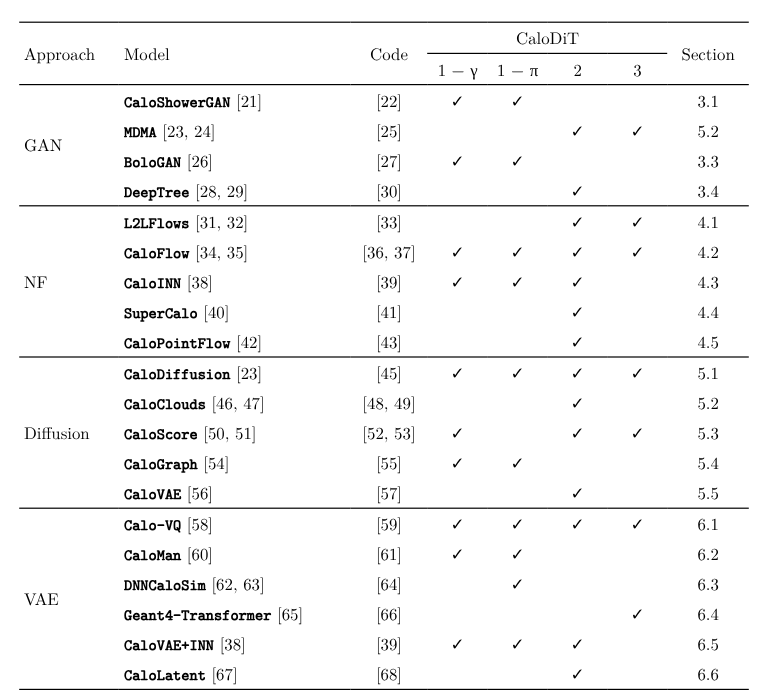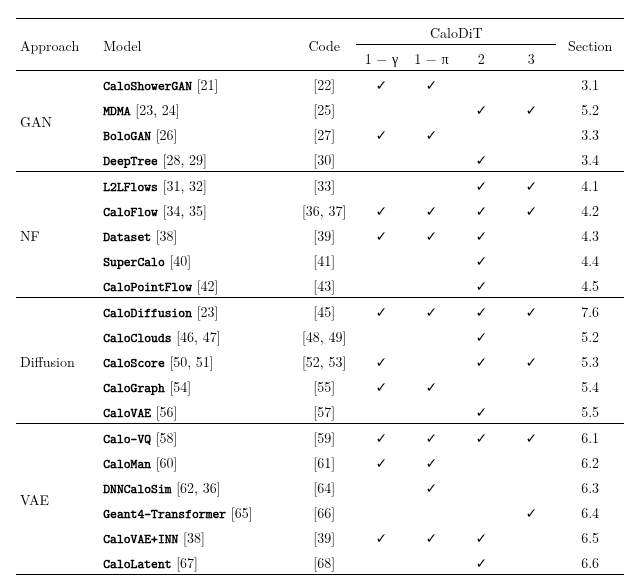--- a/index.html
+++ b/index.html
@@ -127,21 +127,21 @@
       <tr>
         <td class="l"><span class="mono">CaloFlow</span><span> [34, 35]</span></td>
         <td>[36, 37]</td>
         <td><span class="check"></span></td>
         <td><span class="check"></span></td>
         <td><span class="check"></span></td>
         <td><span class="check"></span></td>
         <td>4.2</td>
       </tr>
       <tr>
-        <td class="l"><span class="mono">Dataset</span><span> [38]</span></td>
+        <td class="l"><span class="mono">CaloINN</span><span> [38]</span></td>
         <td>[39]</td>
         <td><span class="check"></span></td>
         <td><span class="check"></span></td>
         <td><span class="check"></span></td>
         <td></td>
         <td>4.3</td>
       </tr>
       <tr>
         <td class="l"><span class="mono">SuperCalo</span><span> [40]</span></td>
         <td>[41]</td>
@@ -161,21 +161,21 @@
         <td>4.5</td>
       </tr>
       <tr class="mid-rule">
         <td rowspan="5" class="l row-span">Diffusion</td>
         <td class="l"><span class="mono">CaloDiffusion</span><span> [23]</span></td>
         <td>[45]</td>
         <td><span class="check"></span></td>
         <td><span class="check"></span></td>
         <td><span class="check"></span></td>
         <td><span class="check"></span></td>
-        <td>7.6</td>
+        <td>5.1</td>
       </tr>
       <tr>
         <td class="l"><span class="mono">CaloClouds</span><span> [46, 47]</span></td>
         <td>[48, 49]</td>
         <td></td>
         <td></td>
         <td><span class="check"></span></td>
         <td></td>
         <td>5.2</td>
       </tr>
@@ -219,21 +219,21 @@
       <tr>
         <td class="l"><span class="mono">CaloMan</span><span> [60]</span></td>
         <td>[61]</td>
         <td><span class="check"></span></td>
         <td><span class="check"></span></td>
         <td></td>
         <td></td>
         <td>6.2</td>
       </tr>
       <tr>
-        <td class="l"><span class="mono">DNNCaloSim</span><span> [62, 36]</span></td>
+        <td class="l"><span class="mono">DNNCaloSim</span><span> [62, 63]</span></td>
         <td>[64]</td>
         <td></td>
         <td><span class="check"></span></td>
         <td></td>
         <td></td>
         <td>6.3</td>
       </tr>
       <tr>
         <td class="l"><span class="mono">Geant4-Transformer</span><span> [65]</span></td>
         <td>[66]</td>

